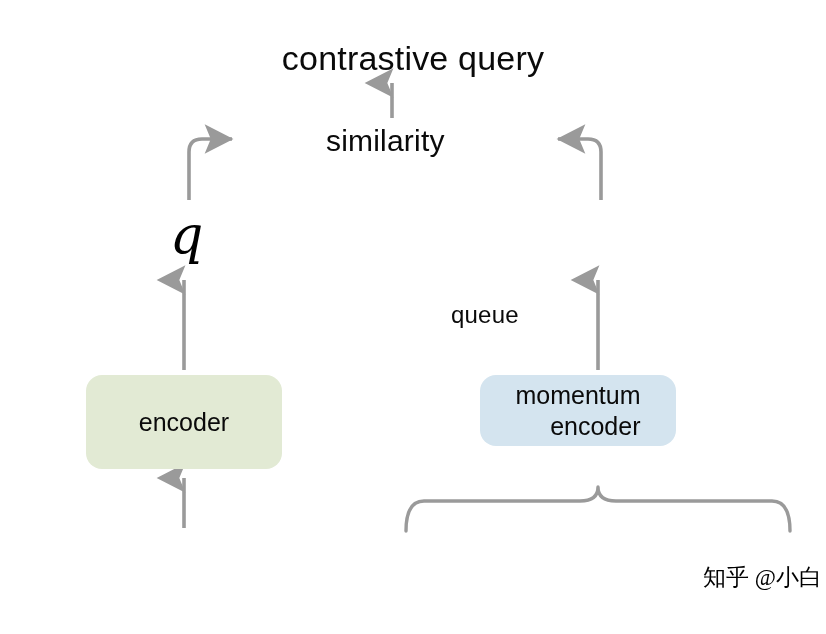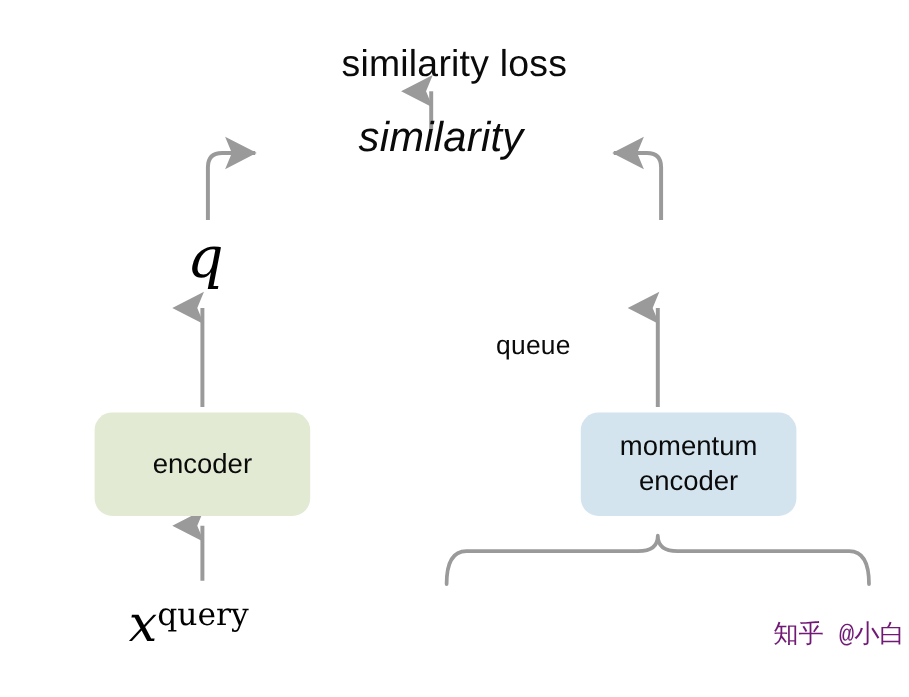--- a/index.html
+++ b/index.html
@@ -37,24 +37,23 @@
   .label-contrastive-loss {
     left: 0;
     top: 38px;
     width: 826px;
     text-align: center;
     font-size: 34px;
     line-height: 40px;
   }
   .label-similarity {
     left: 326px;
-    top: 107px;
-    font-size: 38px;
+    top: 123px;
+    font-size: 30px;
     line-height: 36px;
-    font-style: italic;
   }
   .label-queue {
     left: 451px;
     top: 298px;
     font-size: 24px;
     line-height: 34px;
   }
 
   
   .box {
@@ -69,24 +68,25 @@
     font-size: 25px;
     line-height: 31px;
   }
   .box-encoder {
     left: 86px;
     top: 375px;
     width: 196px;
     height: 94px;
   }
   .box-momentum-encoder {
-    left: 528px;
+    left: 480px;
     top: 375px;
     width: 196px;
-    height: 94px;
+    height: 71px;
+    text-align: right;
   }
 
   
   .math {
     font-family: "DejaVu Serif", "Liberation Serif", serif;
     color: #000000;
   }
   .math .var {
     font-style: italic;
   }
@@ -137,22 +137,22 @@
     pointer-events: none;
   }
 
   
   .watermark {
     position: absolute;
     left: 703px;
     top: 564px;
     font-size: 23px;
     line-height: 28px;
-    color: #701a75;
-    font-family: Liberation Mono, monospace;
+    color: #000000;
+    font-family: Liberation Serif, serif;
     white-space: nowrap;
   }
 </style>
 </head>
 <body style="background: rgb(255, 255, 255);">
 
 <div id="diagram-root">
 
   <svg id="connector-layer" viewBox="0 0 826 634">
     <defs>
@@ -178,39 +178,36 @@
 
     <path d="M 406 531
              Q 406 501 424 501
              L 580 501
              Q 598 501 598 487
              Q 598 501 616 501
              L 772 501
              Q 790 501 790 531" fill="none" stroke="#9a9a9a" stroke-width="3.4" stroke-linecap="round" stroke-linejoin="round"></path>
   </svg>
 
-  <div class="node label label-contrastive-loss">similarity loss</div>
+  <div class="node label label-contrastive-loss">contrastive query</div>
 
   <div class="node label label-similarity">similarity</div>
 
   <div class="node label label-queue">queue</div>
 
   <div class="node math math-q">
     <span class="var">q</span>
   </div>
 
 
   <div class="box box-encoder" style="background: rgb(226, 234, 212);">
     <span>encoder</span>
   </div>
 
   <div class="box box-momentum-encoder" style="background: rgb(212, 228, 239);">
     <span><span>momentum</span><br><span>encoder</span></span>
   </div>
 
-  <div class="node math math-xquery">
-    <span class="var">x</span><sup>query</sup>
-  </div>
 
 
   <div class="watermark">知乎 @小白</div>
 
 </div>
 
 </body></html>

